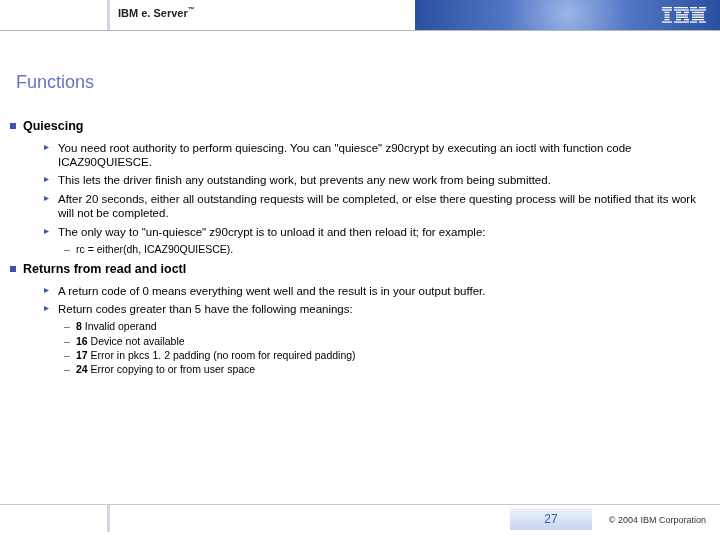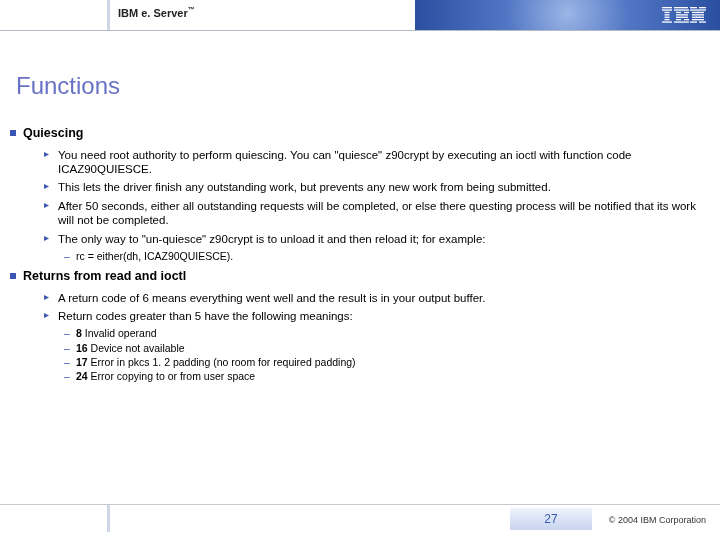--- a/index.html
+++ b/index.html
@@ -63,21 +63,21 @@
   .ibm-logo svg { display:block; }
   .header-rule {
     position: absolute;
     left: 0;
     right: 0;
     top: 30px;
     height: 1px;
     background: #b6b8c4;
   }
   .slide-title {
-    font-size: 24px;
+    font-size: 18px;
     color: #6a72c7;
     font-weight: normal;
     margin: 38px 0 0 16px;
   }
   .content {
     padding: 26px 20px 0 10px;
     font-size: 11.5px;
     color: #000;
     line-height: 1.25;
   }
@@ -227,32 +227,32 @@
 <div class="slide-title">Functions</div>
 
 <div class="content">
 
   <div class="sec-head">
     <span class="sq"></span><span>Quiescing</span>
   </div>
   <ul class="arrow-list">
     <li>You need root authority to perform quiescing. You can "quiesce" z90crypt by executing an ioctl with function code ICAZ90QUIESCE.</li>
     <li>This lets the driver finish any outstanding work, but prevents any new work from being submitted.</li>
-    <li>After 50 seconds, either all outstanding requests will be completed, or else there questing process will be notified that its work will not be completed.</li>
+    <li>After 20 seconds, either all outstanding requests will be completed, or else there questing process will be notified that its work will not be completed.</li>
     <li>The only way to "un-quiesce" z90crypt is to unload it and then reload it; for example:</li>
   </ul>
   <ul class="dash-list">
     <li>rc = either(dh, ICAZ90QUIESCE).</li>
   </ul>
 
   <div class="sec-head">
     <span class="sq"></span><span>Returns from read and ioctl</span>
   </div>
   <ul class="arrow-list">
-    <li>A return code of 6 means everything went well and the result is in your output buffer.</li>
+    <li>A return code of 0 means everything went well and the result is in your output buffer.</li>
     <li>Return codes greater than 5 have the following meanings:</li>
   </ul>
   <ul class="dash-list">
     <li class="dash-item"><span class="code">8</span><span> Invalid operand</span></li>
     <li class="dash-item"><span class="code">16</span><span> Device not available</span></li>
     <li class="dash-item"><span class="code">17</span><span> Error in pkcs 1. 2 padding (no room for required padding)</span></li>
     <li class="dash-item"><span class="code">24</span><span> Error copying to or from user space</span></li>
   </ul>
 
 </div>

